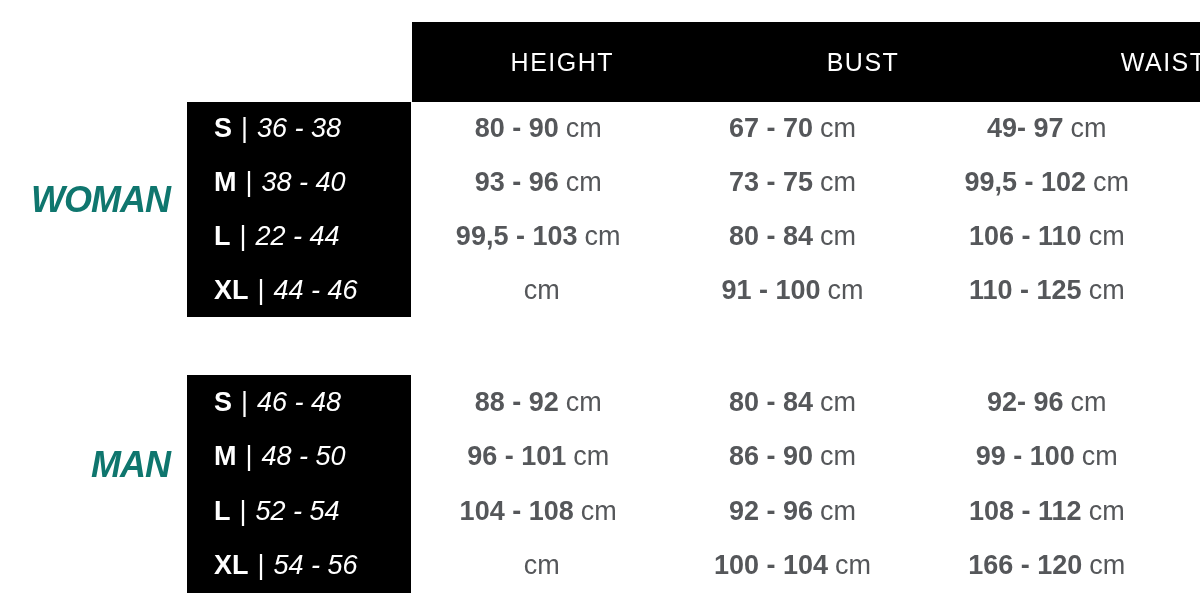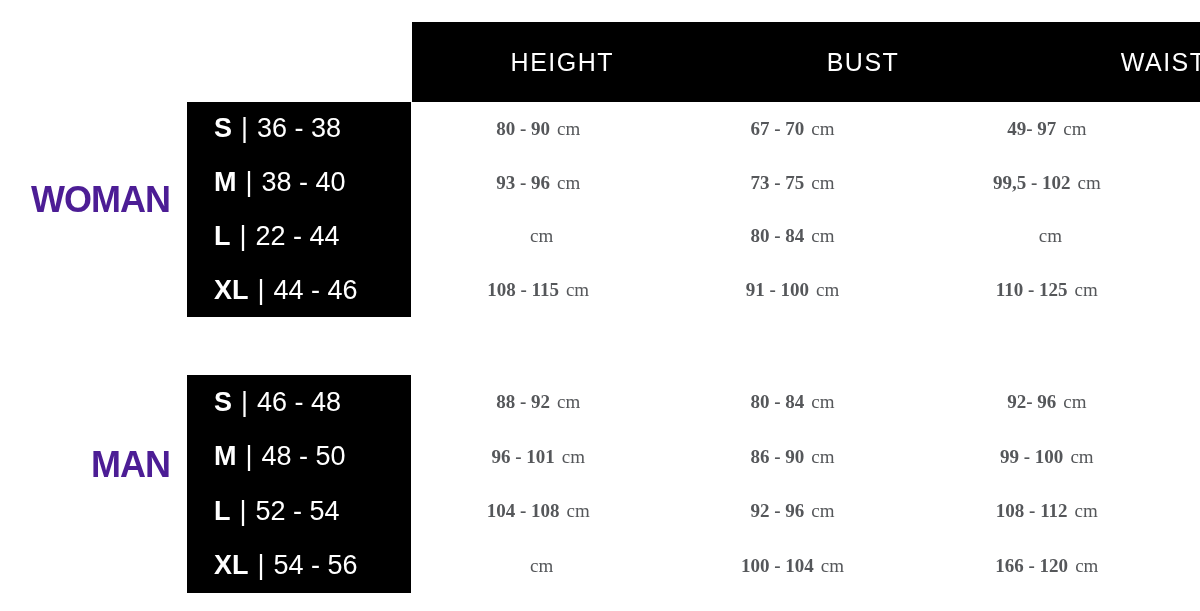--- a/index.html
+++ b/index.html
@@ -13,41 +13,41 @@
     background:#000000; display:flex;
   }
   .hcell {
     flex:1; display:flex; align-items:center; justify-content:center;
     color:#ffffff; font-size:25px; letter-spacing:1.5px; font-weight:400;
   }
   
   .side-label {
     position:absolute; left:0; width:170px; height:44px;
     display:flex; align-items:center; justify-content:flex-end;
-    font-size:36px; font-weight:bold; 
-    letter-spacing:-1px; color:#4c1d95;
+    font-size:36px; font-weight:bold; font-style:italic;
+    letter-spacing:-1px; color:#0f766e;
   }
   .side-label.woman { top:178px; }
   .side-label.man   { top:443px; }
   
   .section { position:absolute; left:187px; width:987px; display:flex; flex-direction:column; }
   .section.woman { top:102px; height:215px; }
   .section.man   { top:375px; height:218px; }
   .row { flex:1; display:flex; }
   .size-cell {
     width:224px; background:#000000; color:#ffffff;
     display:flex; align-items:center; padding-left:27px; box-sizing:border-box;
     font-size:27px; white-space:pre;
   }
   .size-cell .sz { font-weight:bold; }
   .size-cell .pipe { font-weight:400; margin:0 9px; transform:scaleY(1.05); display:inline-block; }
-  .size-cell .eu { font-weight:400; }
+  .size-cell .eu { font-weight:400;font-style:italic; }
   .data-cell {
     flex:1; display:flex; align-items:center; justify-content:center;
-    color:#55575a; font-size:19px; white-space:pre;font-family:Liberation Serif, serif;
+    color:#55575a; font-size:27px; white-space:pre;
   }
   .data-cell .num { font-weight:bold; }
   .data-cell .unit { font-weight:400; margin-left:7px; }
 </style>
 </head>
 <body>
 
 <div class="canvas">
 
   <div class="header-bar">
@@ -70,28 +70,28 @@
 
     <div class="row">
       <div class="size-cell"><span class="sz">M</span><span class="pipe">|</span><span class="eu">38 - 40</span></div>
       <div class="data-cell"><span class="num">93 - 96</span><span class="unit">cm</span></div>
       <div class="data-cell"><span class="num">73 - 75</span><span class="unit">cm</span></div>
       <div class="data-cell"><span class="num">99,5 - 102</span><span class="unit">cm</span></div>
     </div>
 
     <div class="row">
       <div class="size-cell"><span class="sz">L</span><span class="pipe">|</span><span class="eu">22 - 44</span></div>
-      <div class="data-cell"><span class="unit">cm</span></div>
+      <div class="data-cell"><span class="num">99,5 - 103</span><span class="unit">cm</span></div>
       <div class="data-cell"><span class="num">80 - 84</span><span class="unit">cm</span></div>
-      <div class="data-cell"><span class="unit">cm</span></div>
+      <div class="data-cell"><span class="num">106 - 110</span><span class="unit">cm</span></div>
     </div>
 
     <div class="row">
       <div class="size-cell"><span class="sz">XL</span><span class="pipe">|</span><span class="eu">44 - 46</span></div>
-      <div class="data-cell"><span class="num">108 - 115</span><span class="unit">cm</span></div>
+      <div class="data-cell"><span class="unit">cm</span></div>
       <div class="data-cell"><span class="num">91 - 100</span><span class="unit">cm</span></div>
       <div class="data-cell"><span class="num">110 - 125</span><span class="unit">cm</span></div>
     </div>
 
   </div>
 
   <div class="section man">
 
     <div class="row">
       <div class="size-cell"><span class="sz">S</span><span class="pipe">|</span><span class="eu">46 - 48</span></div>

